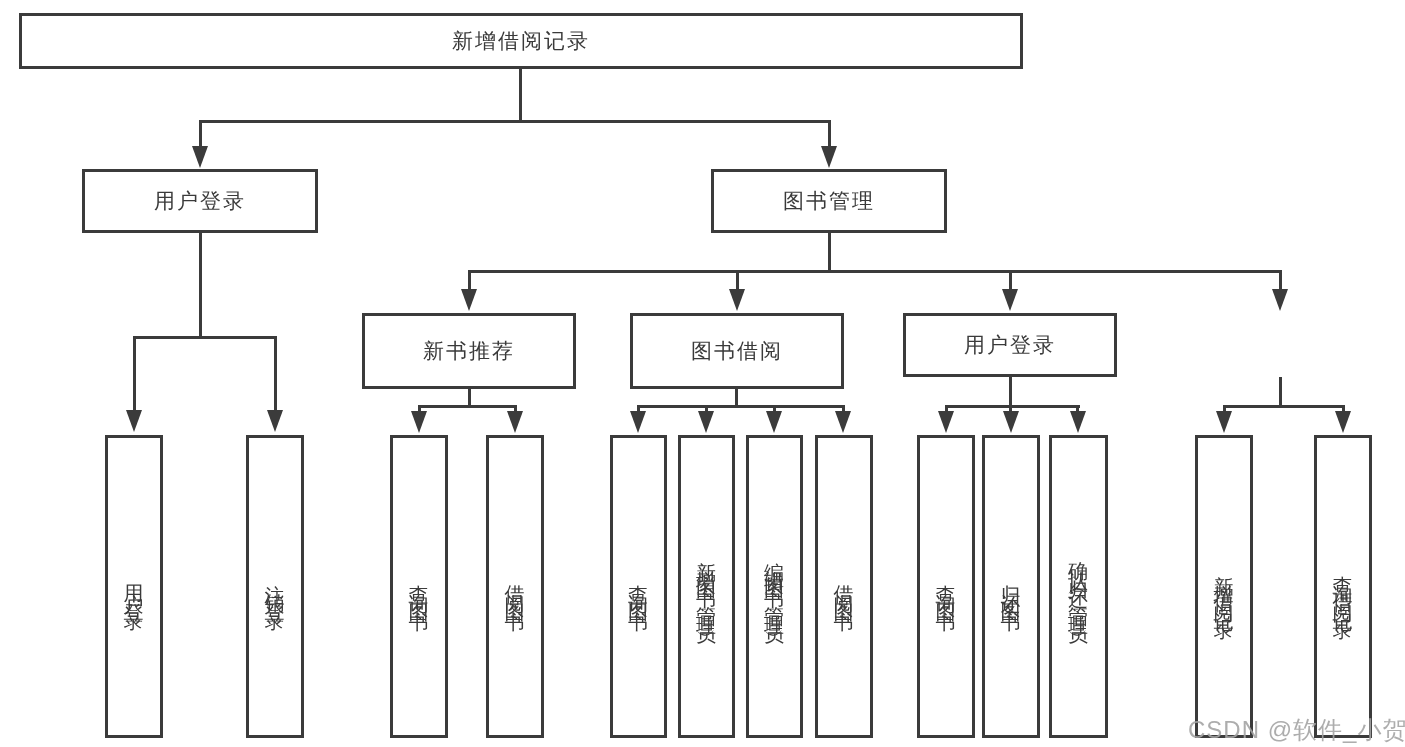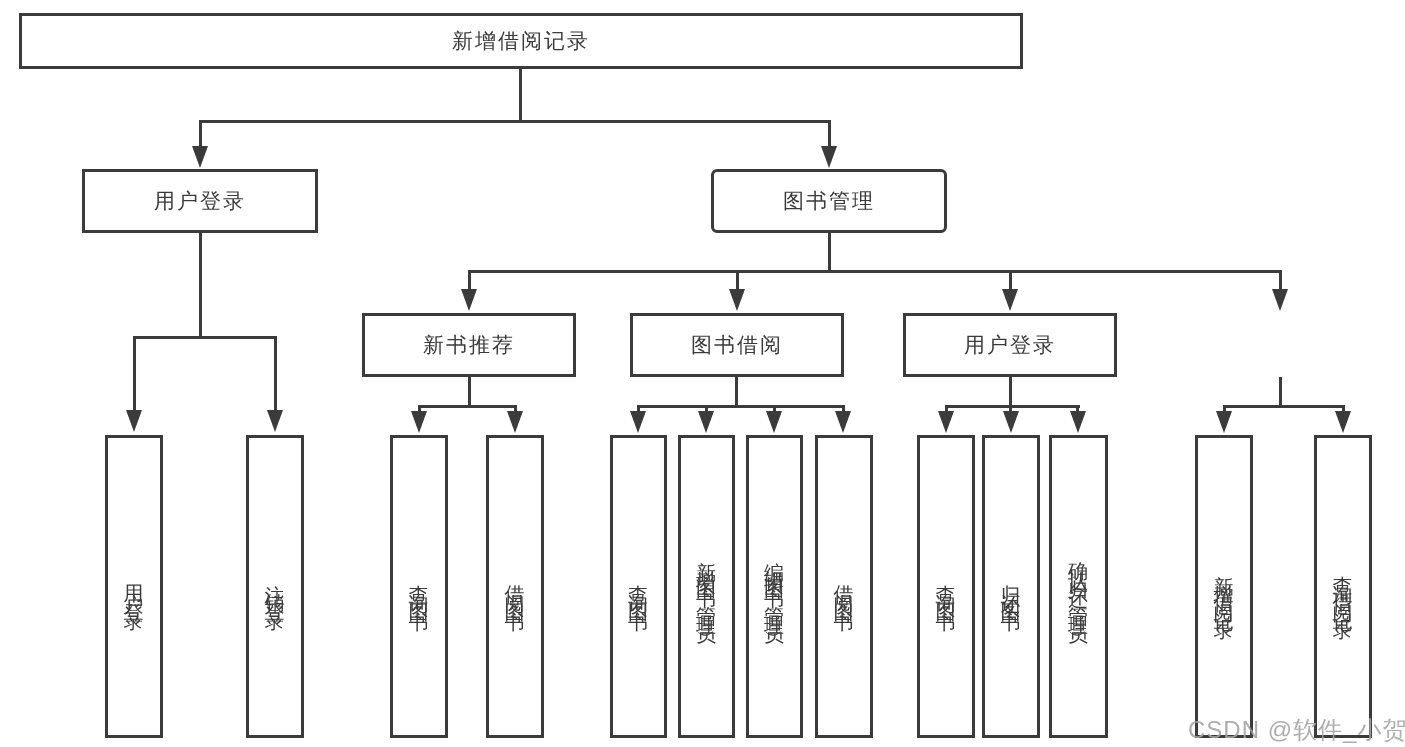--- a/index.html
+++ b/index.html
@@ -30,24 +30,24 @@
   }
 </style>
 </head>
 <body>
 
 <div class="canvas">
 
   <div class="hbox" style="left:19px;top:13px;width:1004px;height:56px;">新增借阅记录</div>
 
   <div class="hbox" style="left:82px;top:169px;width:236px;height:64px;">用户登录</div>
-  <div class="hbox" style="left:711px;top:169px;width:236px;height:64px;border-radius:6px;">图书管理</div>
+  <div class="hbox" style="left:711px;top:169px;width:236px;height:64px;">图书管理</div>
 
-  <div class="hbox" style="left:362px;top:313px;width:214px;height:64px;">新书推荐</div>
-  <div class="hbox" style="left:630px;top:313px;width:214px;height:64px;">图书借阅</div>
+  <div class="hbox" style="left:362px;top:313px;width:214px;height:76px;">新书推荐</div>
+  <div class="hbox" style="left:630px;top:313px;width:214px;height:76px;">图书借阅</div>
   <div class="hbox" style="left:903px;top:313px;width:214px;height:64px;">用户登录</div>
 
   <div class="vbox" style="left:105px;width:58px;">
     <span>用户登录</span>
   </div>
   <div class="vbox" style="left:246px;width:58px;">
     <span>注销登录</span>
   </div>
 
   <div class="vbox" style="left:390px;width:58px;">

